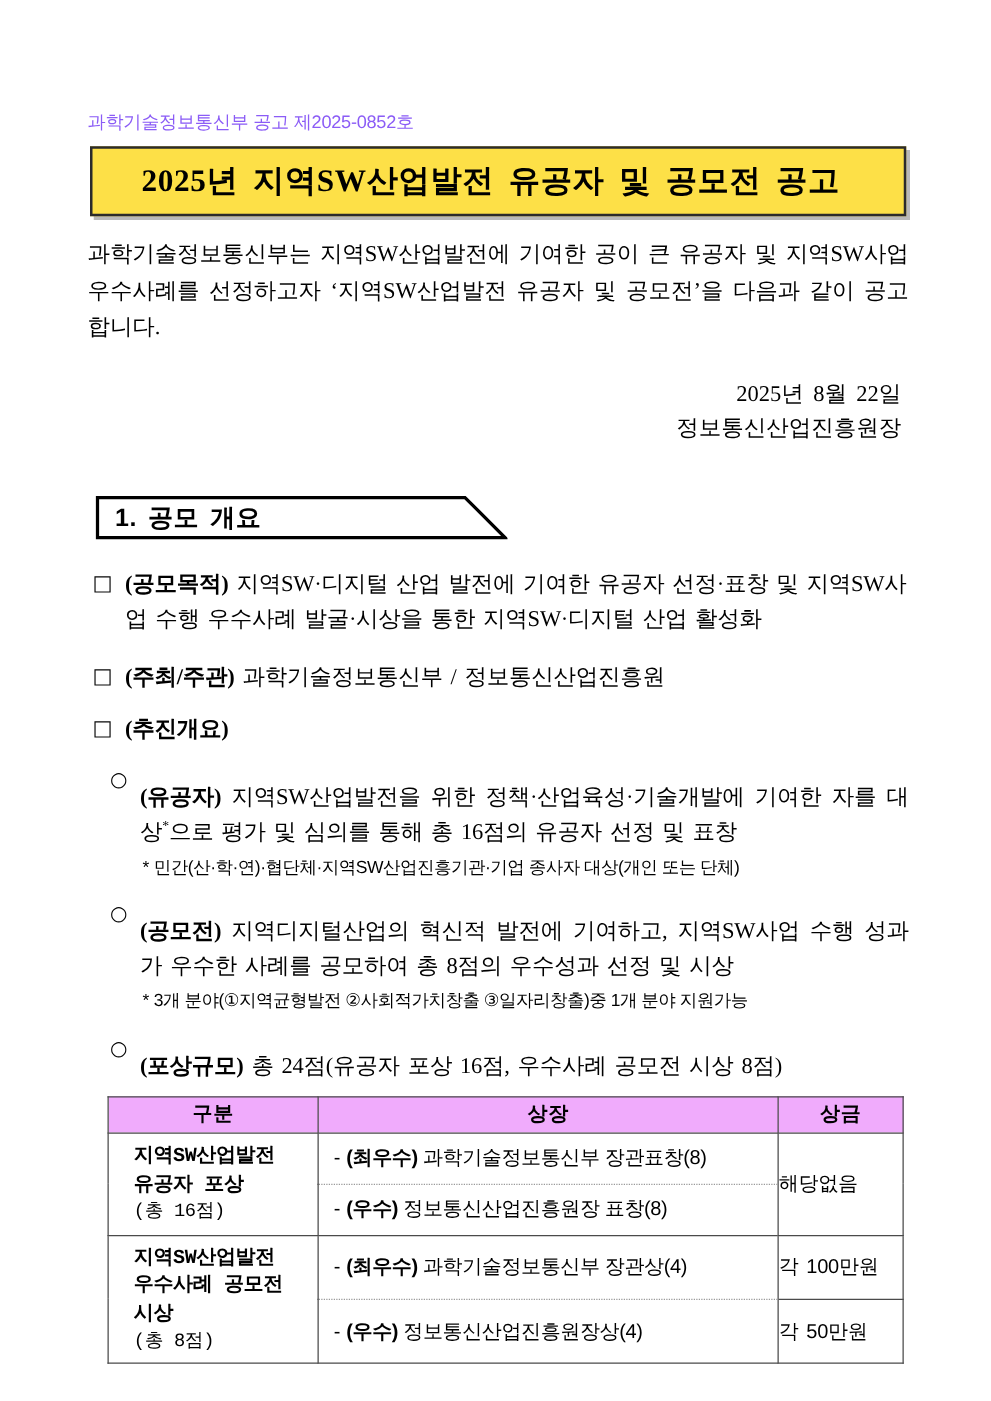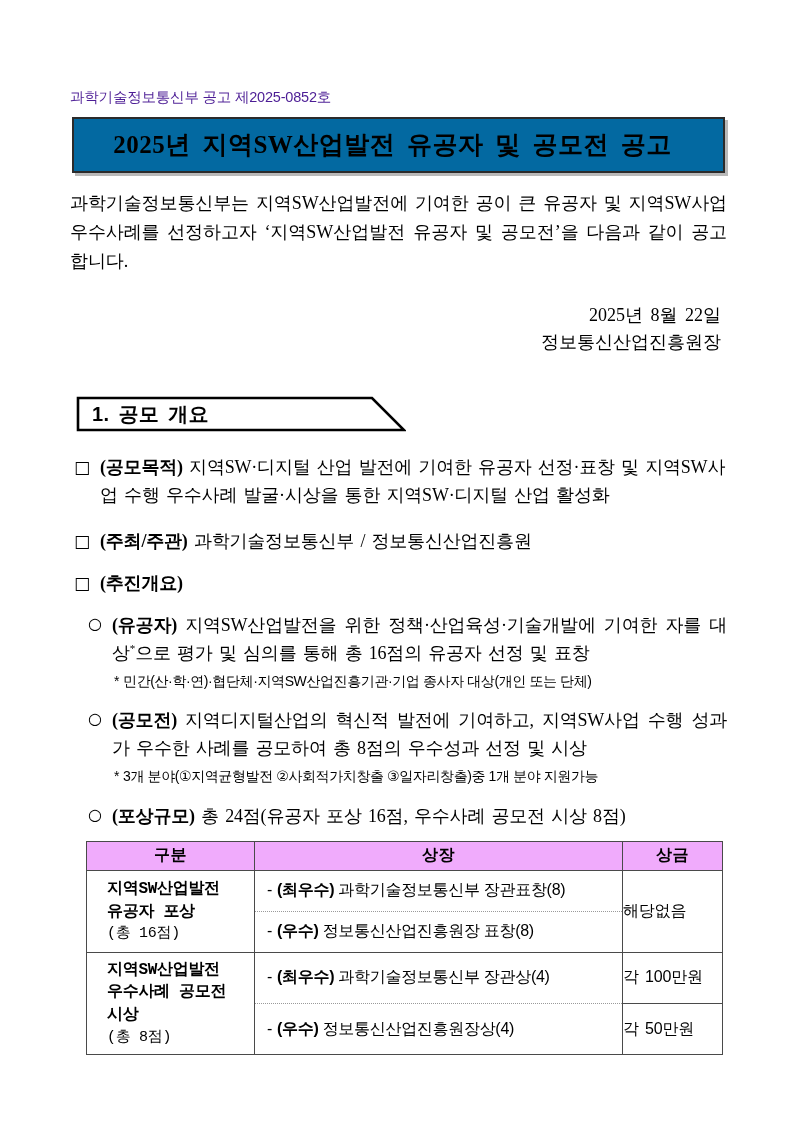--- a/index.html
+++ b/index.html
@@ -20,34 +20,34 @@
     width: 793px;
     height: 1121px;
     box-sizing: border-box;
     padding: 88px 62px 0 68px;
   }
 
   
   .doc-number {
     font-size: 14.5px;
     letter-spacing: -0.2px;
-    color: #4c1d95;
+    color: #8b5cf6;
     margin: 0 0 10px 2px;
     font-family: "Liberation Sans", "DejaVu Sans", sans-serif;
   }
 
   
   .title-box-wrap {
     position: relative;
     margin: 0 6px 0 4px;
   }
   .title-box {
     position: relative;
     border: 2.5px solid #2b2b2b;
-    background: #0369a1;
+    background: #fde047;
     text-align: center;
     padding: 9px 12px 10px 0;
     box-shadow: 3px 3px 0 #b9b9b9;
   }
   .title-box .title-text {
     font-size: 25px;
     font-weight: bold;
     letter-spacing: 0.5px;
     word-spacing: 5px;
     font-family: "Liberation Serif", "DejaVu Serif", serif;
@@ -136,20 +136,21 @@
     flex: 0 0 auto;
     width: 24px;
     font-size: 16px;
     font-family: "DejaVu Sans", sans-serif;
   }
   .circ-item .body {
     flex: 1 1 auto;
     word-spacing: 2px;
     letter-spacing: -0.2px;
     text-align: justify;
+    margin-top: 12px;
   }
   .circ-item .body .lbl { font-weight: bold; }
   .circ-item .body sup {
     font-size: 11px;
     vertical-align: super;
   }
   .note {
     margin: 2px 4px 16px 46px;
     font-size: 14px;
     letter-spacing: -0.4px;

